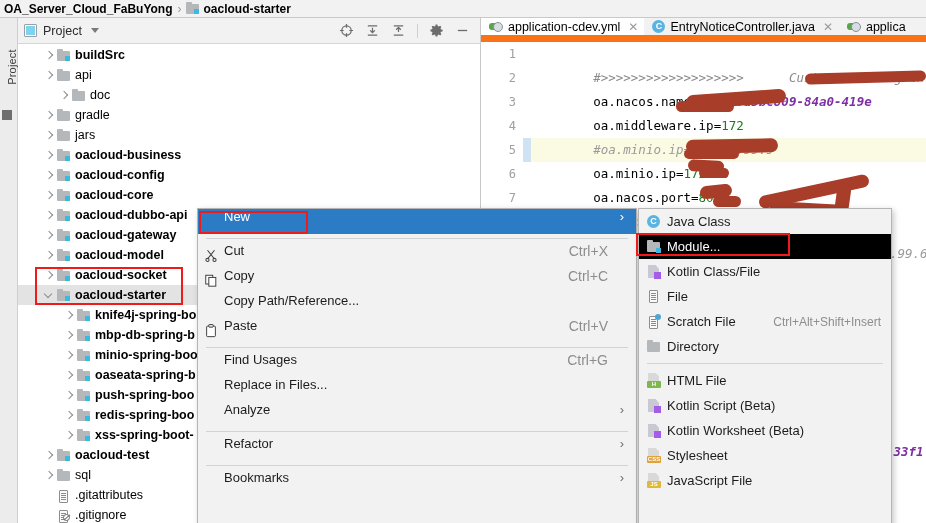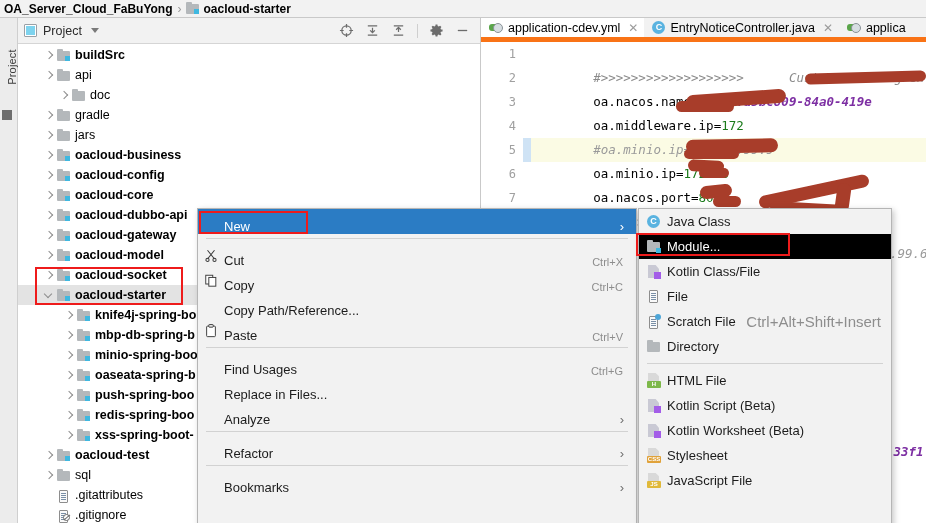--- a/index.html
+++ b/index.html
@@ -96,21 +96,21 @@
   .tr-label.bold { font-weight:bold; }
   .git-dot { position:absolute; right:0; bottom:0; width:7px; height:7px; border-radius:50%;
              background:#fff; border:1.3px solid #6b6b6b; }
   .git-dot:after{content:"";position:absolute;left:-1px;top:2px;width:8px;height:1.3px;background:#6b6b6b;transform:rotate(-40deg);}
 
   
   .editor {
     position:absolute; left:481px; top:18px; width:445px; height:505px; background:#ffffff;
   }
   .tabs {
-    height:24px; background:#f2f2f2; border-bottom:5px solid #f97316;
+    height:24px; background:#f2f2f2; border-bottom:7px solid #f97316;
     display:flex; align-items:center; white-space:nowrap; overflow:hidden;
   }
   .tab { display:flex; align-items:center; height:24px; padding:0 6px 0 8px; gap:5px; font-size:12.5px; }
   .tab.active { background:#ffffff; }
   .tab-x { color:#9b9b9b; font-size:12px; margin-left:3px; }
   .yml-icon { width:14px; height:12px; position:relative; }
   .yml-icon:before{content:"";position:absolute;left:0;top:2px;width:9px;height:7px;border-radius:3px 1px 1px 3px;background:#5aa54a;}
   .yml-icon:after{content:"";position:absolute;right:0;top:1px;width:8px;height:8px;border-radius:50%;background:#d7dee2;border:1.5px solid #8a9298;}
   .jclass-icon{width:13px;height:13px;border-radius:50%;background:#5ab3e0;color:#fff;font-size:9px;line-height:13px;text-align:center;font-weight:bold;}
 
@@ -136,43 +136,43 @@
   .redact { position:absolute; background:#a83d2a; border-radius:7px; }
 
   
   .ctx-menu {
     position:absolute; left:197px; top:208px; width:440px; height:320px;
     background:#f2f2f2; border:1px solid #b5b5b5;
     box-shadow:2px 2px 6px rgba(0,0,0,0.22);
     font-size:13px; overflow:hidden;
   }
   .ctx-item {
-    position:relative; height:25px; display:flex; align-items:flex-end;
+    position:relative; height:25px; display:flex; align-items:flex-start;
     padding-left:26px; color:#1c1c1c;
   }
   .ctx-item.hl { background:#2b7cc4; color:#ffffff; }
   .ctx-ico { position:absolute; left:6px; top:5px; width:14px; height:15px; }
-  .ctx-short { margin-left:auto; color:#8d8d8d; padding-right:13px; font-size:11px; }
+  .ctx-short { margin-left:auto; color:#8d8d8d; padding-right:28px; font-size:14px; }
   .ctx-sub-arrow {
     margin-left:auto; padding-right:12px; color:#6f6f6f; font-size:13px;
   }
   .ctx-item.hl .ctx-sub-arrow { color:#fff; }
   .ctx-div { height:1px; background:#d2d2d2; margin:4px 8px; }
 
   
   .sub-menu {
     position:absolute; left:638px; top:208px; width:254px; height:320px;
     background:#f2f2f2; border:1px solid #b5b5b5;
     box-shadow:2px 2px 6px rgba(0,0,0,0.22);
     font-size:13px; overflow:hidden;
   }
   .sub-item { position:relative; height:25px; display:flex; align-items:center; padding-left:28px; color:#1c1c1c; }
   .sub-item.hl { background:#000000; color:#fff; }
   .sub-ico { position:absolute; left:7px; top:5px; width:15px; height:15px; }
-  .sub-short { margin-left:auto; color:#8d8d8d; padding-right:10px; font-size:15px; }
+  .sub-short { margin-left:auto; color:#8d8d8d; padding-right:10px; font-size:12px; }
 
   
   .ic-folder { position:absolute; left:1px; top:2px; width:13px; height:10px; background:#b4b8bb; border-radius:1px; }
   .ic-folder:before { content:""; position:absolute; left:0; top:-2px; width:6px; height:3px; background:#b4b8bb; border-radius:1px 1px 0 0;}
   .ic-badge { position:absolute; right:0px; bottom:0px; width:5px; height:5px; background:#3fb8e0; }
   .ic-file { position:absolute; left:3px; top:1px; width:9px; height:13px; background:#fafafa; border:1px solid #8d8d8d; border-radius:1px;}
   .ic-file-lines { position:absolute; left:5px; top:4px; width:5px; height:1px; background:#7a8fa6; box-shadow:0 2px 0 #7a8fa6,0 4px 0 #7a8fa6,0 6px 0 #7a8fa6;}
   .ic-tag { position:absolute; left:1px; bottom:0px; width:14px; height:7px; border-radius:1px; font-size:6px;
             line-height:7px; text-align:center; color:#fff; font-weight:bold; font-family:"Liberation Sans",sans-serif;}
   .ic-page { position:absolute; left:2px; top:0px; width:11px; height:11px; background:#d9d9d9;

